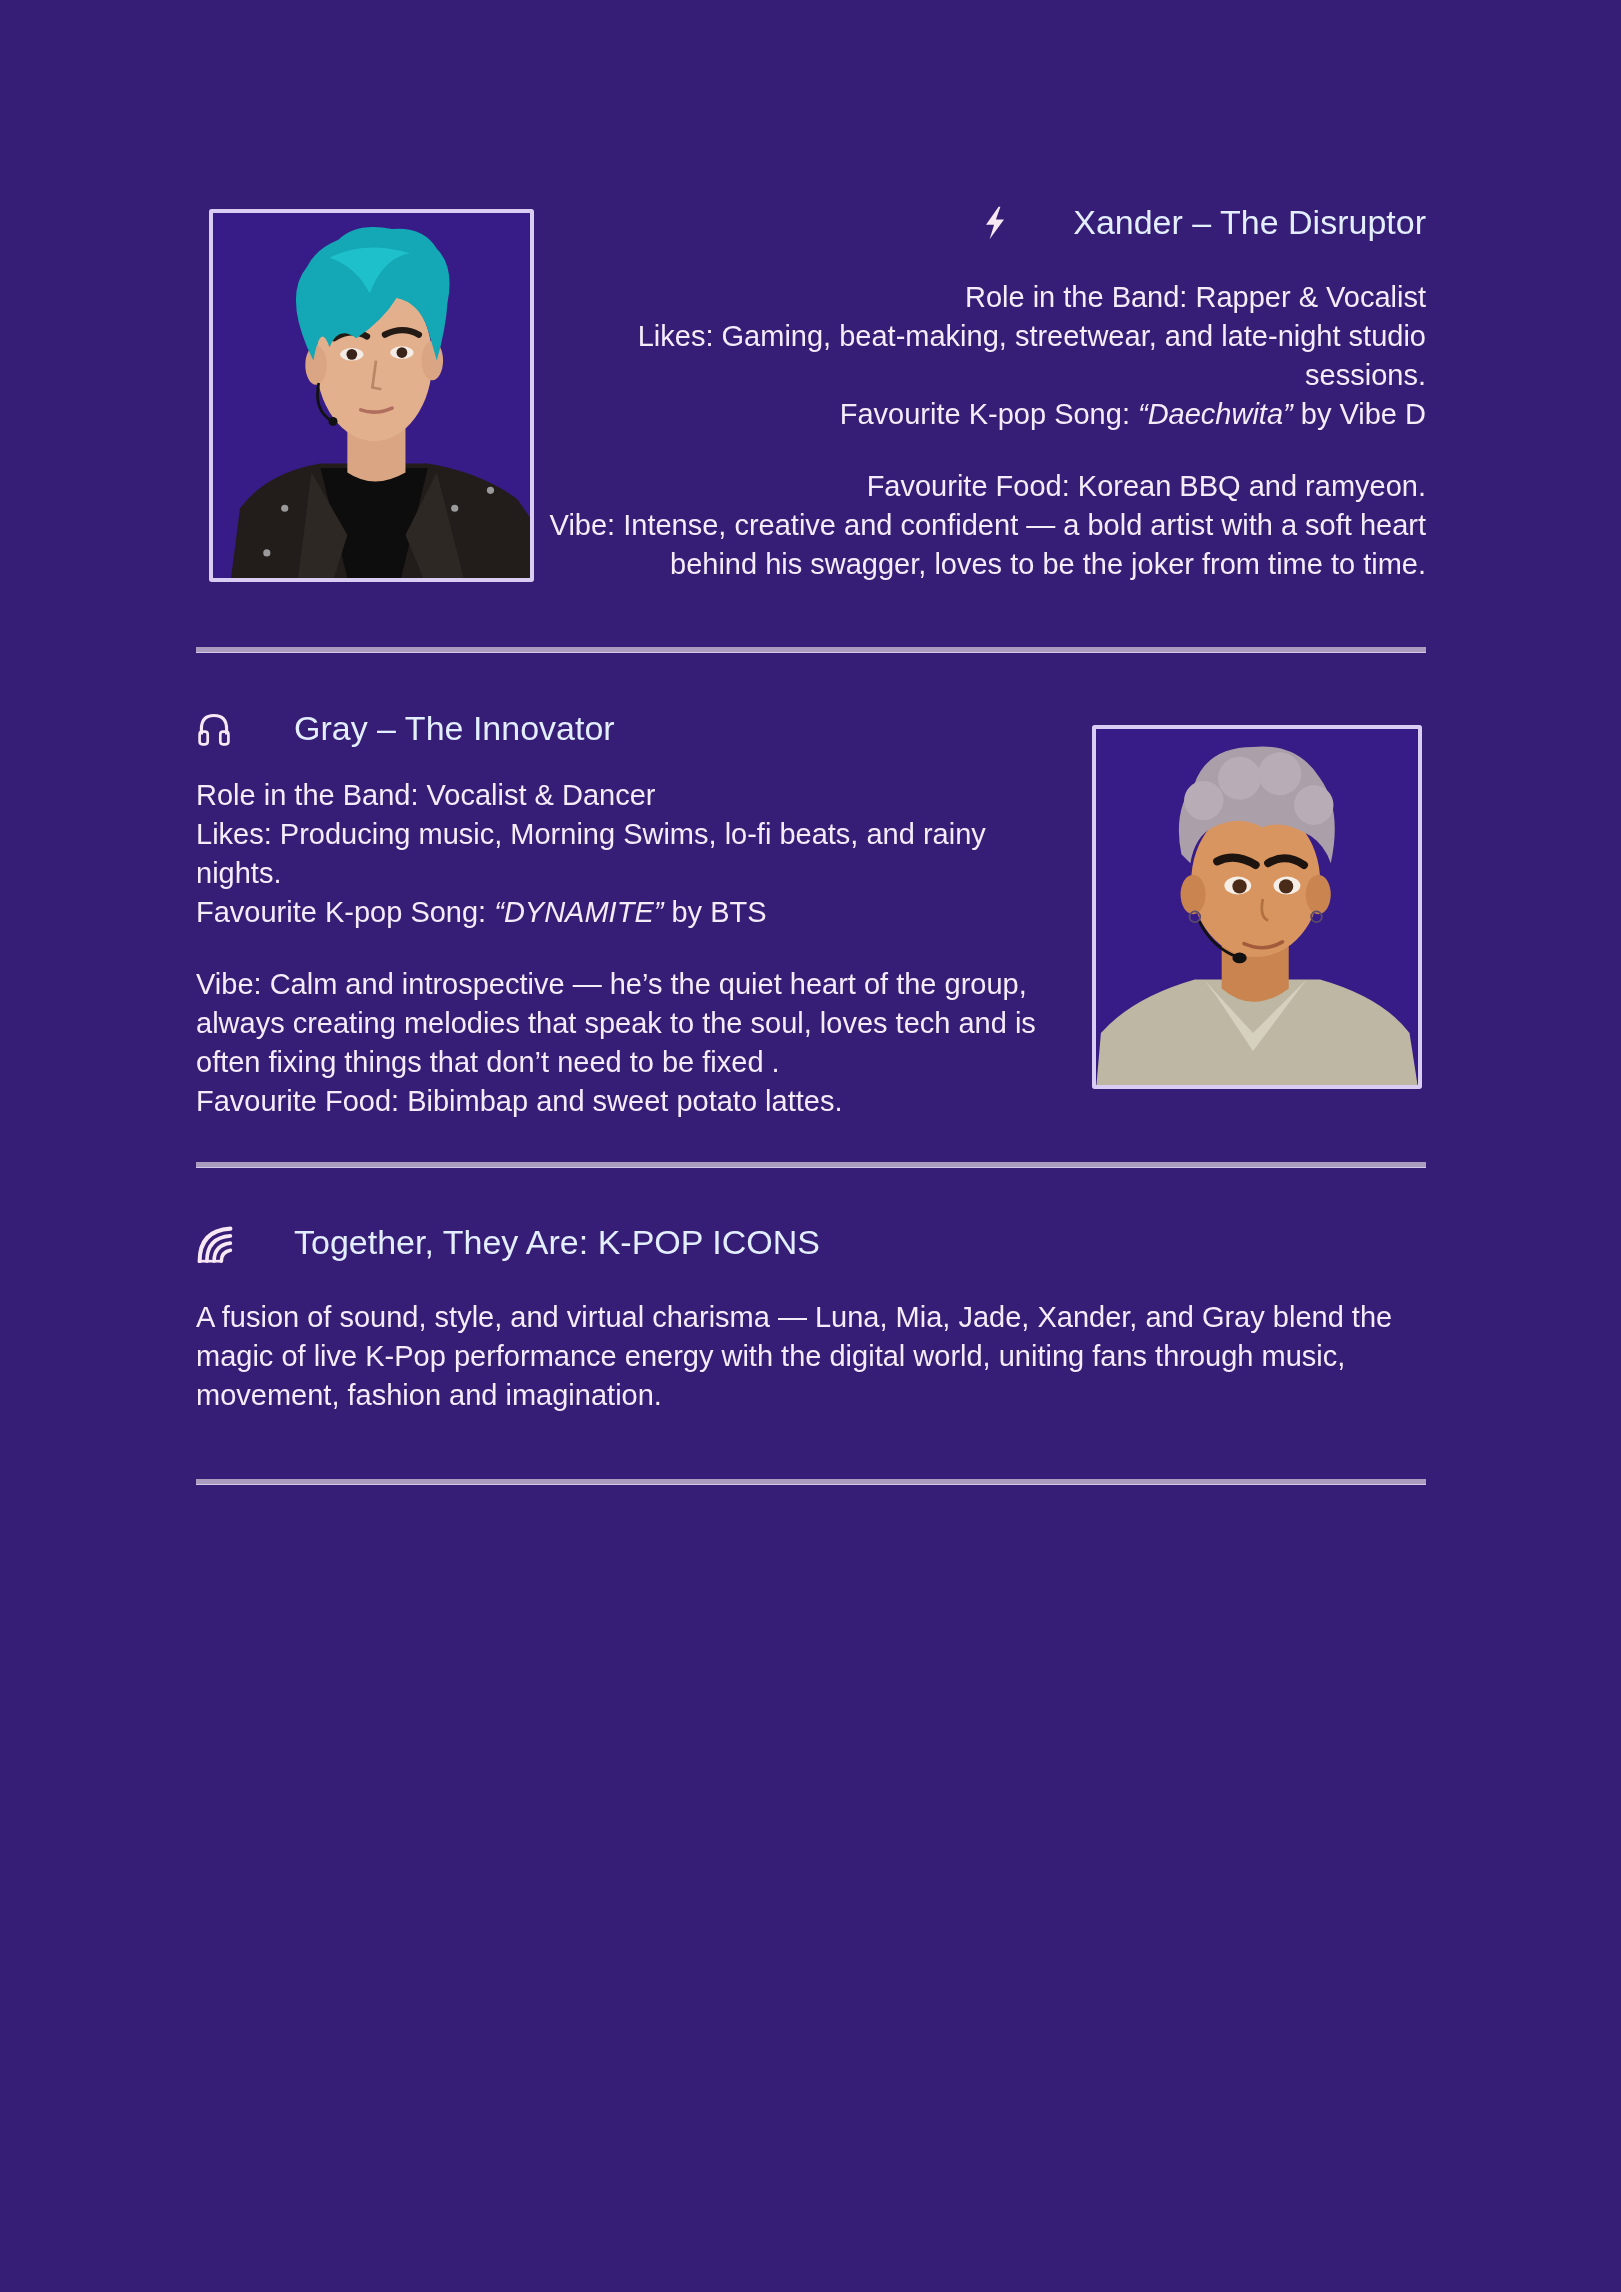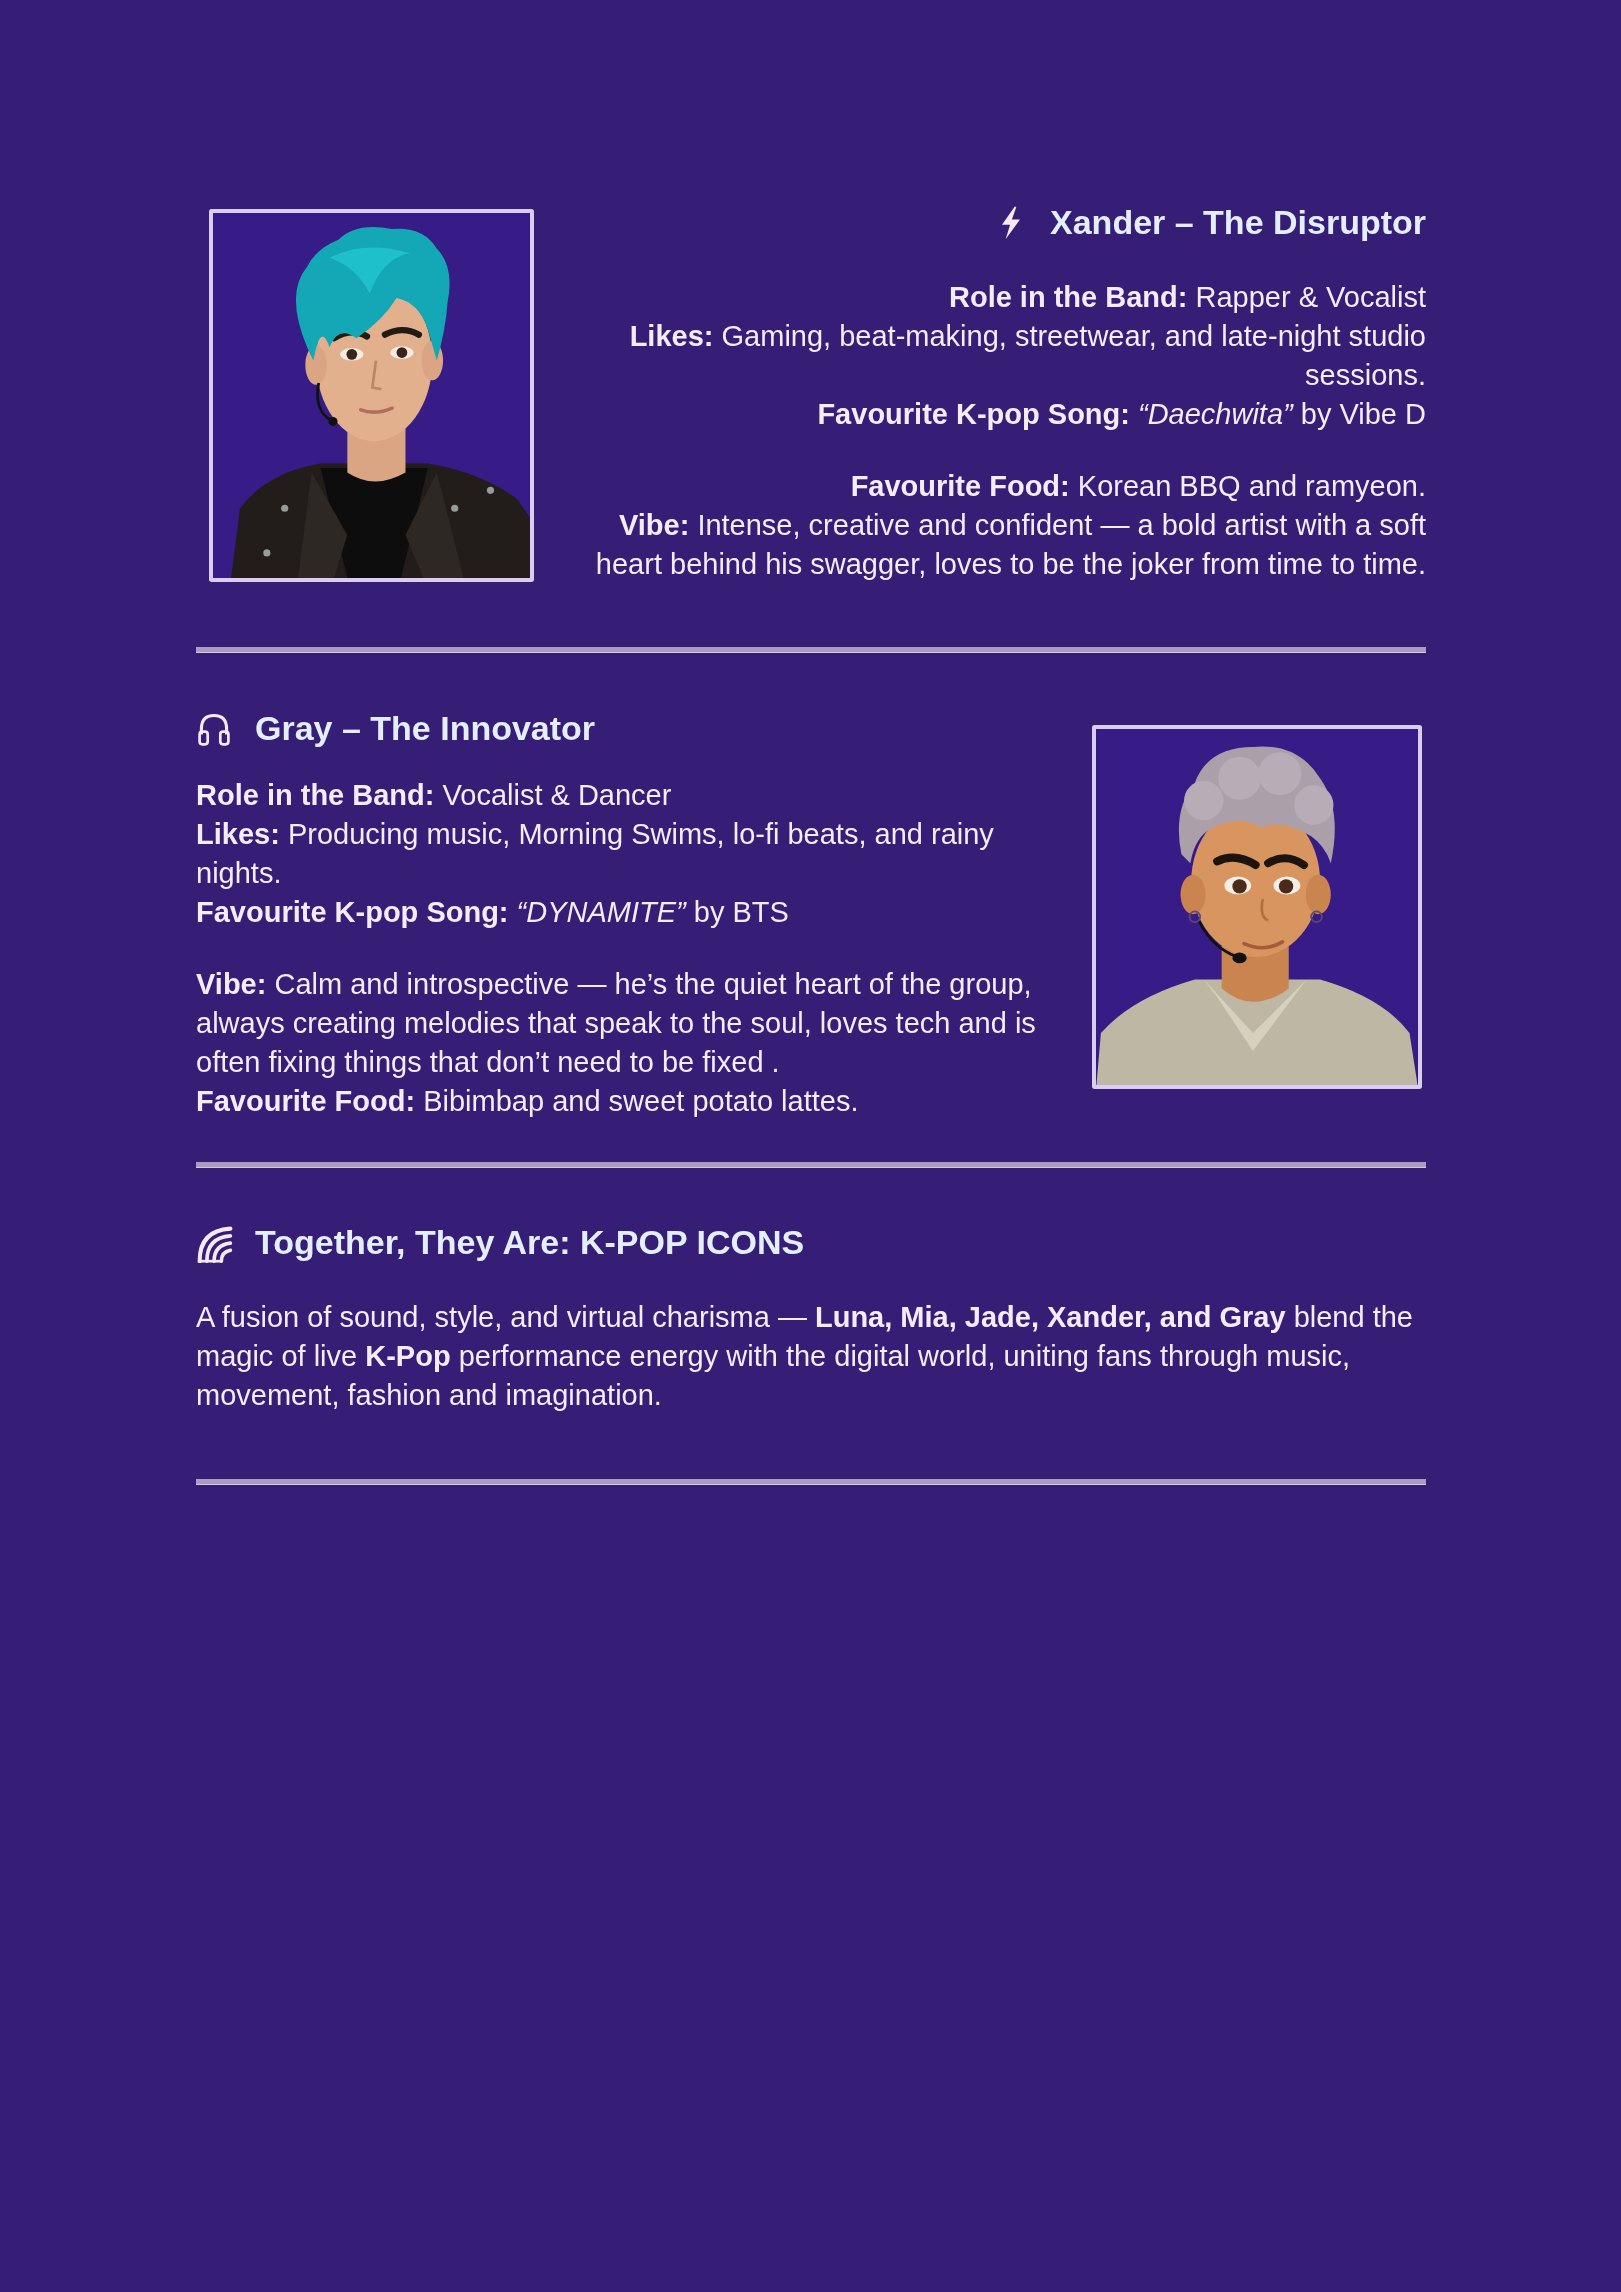--- a/index.html
+++ b/index.html
@@ -20,43 +20,44 @@
       left: 196px;
       top: 0;
       width: 1230px;
     }
     .section {
       position: absolute;
       left: 0;
       width: 1230px;
     }
     .heading {
-      font-weight: bold;
+      font-weight: normal;
       font-size: 34px;
       color: #e3eefe;
       line-height: 41px;
       display: flex;
       align-items: center;
       white-space: nowrap;
+      gap: 39px;
     }
     .heading .icon {
       display: inline-block;
       width: 36px;
       height: 36px;
       margin-right: 23px;
     }
     .heading svg { display: block; }
     .body-text {
       font-size: 29px;
       line-height: 39px;
       color: #f5ecfa;
     }
     .body-text p { margin: 0; }
     .body-text .gap { height: 33px; }
-    .body-text b { font-weight: bold; }
+    .body-text b { font-weight: normal; }
     .body-text i { }
     .portrait {
       position: absolute;
       border: 4.5px solid #d9cdf4;
       border-radius: 2.7px;
       background: #361d75;
       overflow: hidden;
     }
     .divider {
       position: absolute;

